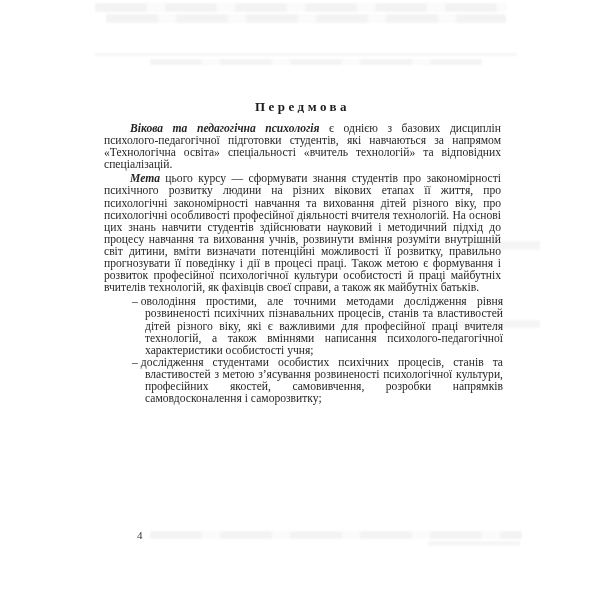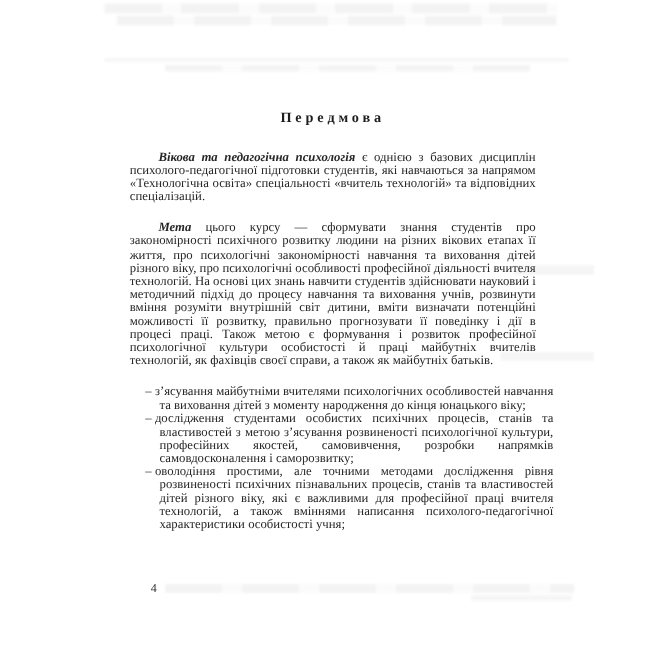--- a/index.html
+++ b/index.html
@@ -56,21 +56,21 @@
     position: absolute;
     left: 102px;
     top: 121px;
     width: 401px;
     font-size: 11.6px;
     line-height: 12.1px;
     text-align: justify;
     color: #262626;
   }
   .text-block p {
-    margin: 16px;
+    margin: 2px;
     text-indent: 26px;
   }
   .lead-bi { font-weight: bold; font-style: italic; }
   .lead-b  { font-weight: bold; }
   .tasks-list {
     margin: 0;
     padding: 0;
     list-style: none;
   }
   .tasks-list .task-item {
@@ -108,24 +108,23 @@
 
     <p><span class="lead-bi">Вікова та педагогічна психологія</span><span> є однією з базових дисциплін психолого-педагогічної підготовки студентів, які навчаються за напрямом «Технологічна освіта» спеціальності «вчитель технологій» та відповідних спеціалізацій.</span></p>
 
     <p><span class="lead-bi">Мета</span><span> цього курсу — сформувати знання студентів про закономірності психічного розвитку людини на різних вікових етапах її життя, про психологічні закономірності навчання та виховання дітей різного віку, про психологічні особливості професійної діяльності вчителя технологій. На основі цих знань навчити студентів здійснювати науковий і методичний підхід до процесу навчання та виховання учнів, розвинути вміння розуміти внутрішній світ дитини, вміти визначати потенційні можливості її розвитку, правильно прогнозувати її поведінку і дії в процесі праці. Також метою є формування і розвиток професійної психологічної культури особистості й праці майбутніх вчителів технологій, як фахівців своєї справи, а також як майбутніх батьків.</span></p>
 
 
     <div class="tasks-list">
 
 
 
-        <div class="task-item"><span class="marker">–</span><span>з’ясування майбутніми вчителями психологічних особливостей навчання та виховання дітей з моменту народження до кінця юнацького віку;</span></div>
+
+        <div class="task-item"><span class="marker">–</span><span>оволодіння простими, але точними методами дослідження рівня розвиненості психічних пізнавальних процесів, станів та властивостей дітей різного віку, які є важливими для професійної праці вчителя технологій, а також вміннями написання психолого-педагогічної характеристики особистості учня;</span></div>
 
         <div class="task-item"><span class="marker">–</span><span>дослідження студентами особистих психічних процесів, станів та властивостей з метою з’ясування розвиненості психологічної культури, професійних якостей, самовивчення, розробки напрямків самовдосконалення і саморозвитку;</span></div>
-
-        <div class="task-item"><span class="marker">–</span><span>оволодіння простими, але точними методами дослідження рівня розвиненості психічних пізнавальних процесів, станів та властивостей дітей різного віку, які є важливими для професійної праці вчителя технологій, а також вміннями написання психолого-педагогічної характеристики особистості учня;</span></div>
       </div>
 
   </div>
 
   <div class="page-number">4</div>
 
 </div>
 
 </body></html>

